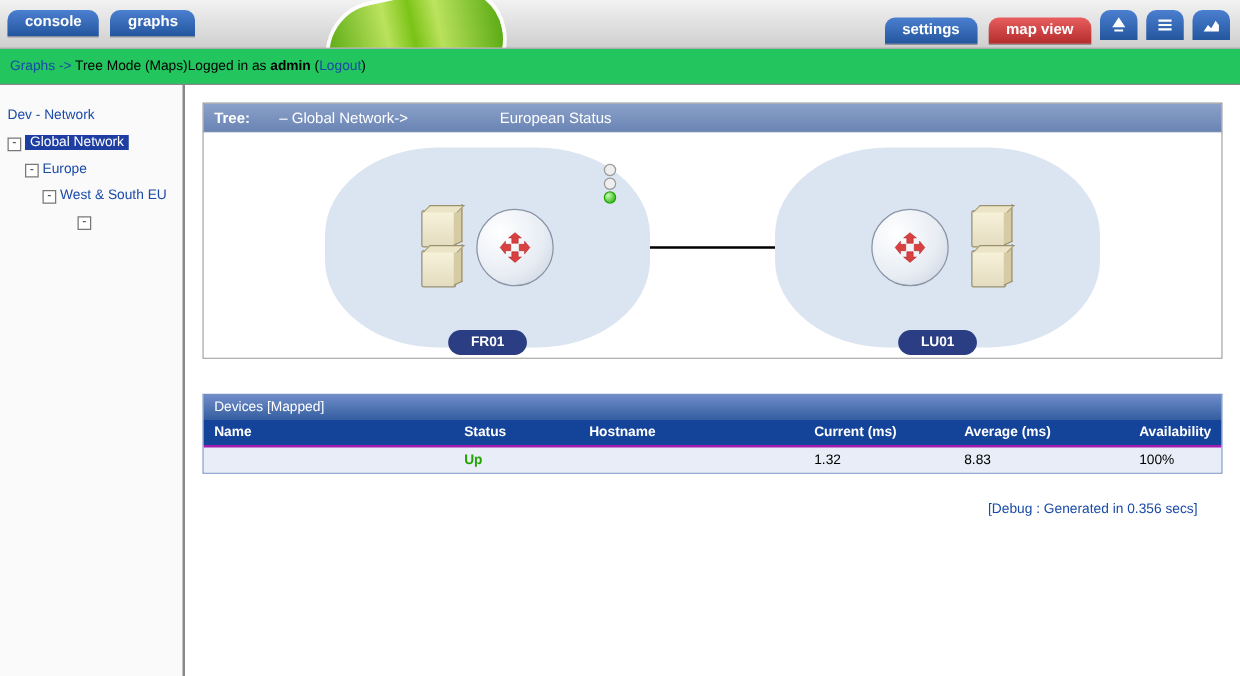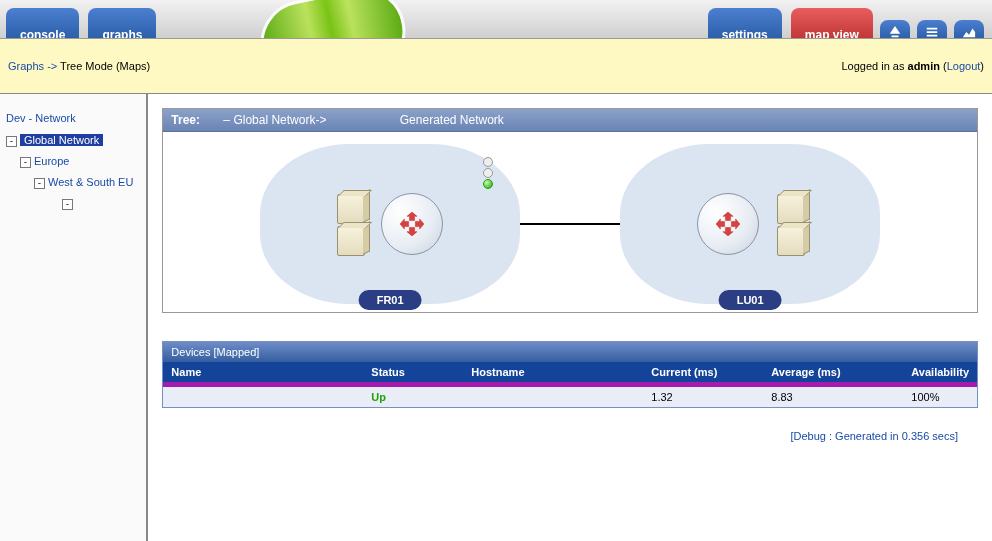--- a/index.html
+++ b/index.html
@@ -1,22 +1,22 @@
 <!DOCTYPE html>
 <html><head>
 <meta charset="utf-8">
 <style>
   html,body{margin:0;padding:0;font-family:Verdana,Arial,sans-serif;font-size:11px;color:#222;background:#fff}
   .topbar{height:38px;background:linear-gradient(#f2f2f2,#cfcfcf);border-bottom:1px solid #9a9a9a;position:relative;overflow:hidden}
-  .tab{display:inline-block;margin-top:8px;margin-left:6px;padding:20px 14px 5px;border-radius:8px 8px 0 0;background:linear-gradient(#4b7fd0,#24569e);color:#fff;font-weight:bold;font-size:12px;cursor:pointer;box-shadow:0 1px 0 rgba(0,0,0,.3)}
+  .tab{display:inline-block;margin-top:8px;margin-left:6px;padding:2px 14px 5px;border-radius:8px 8px 0 0;background:linear-gradient(#4b7fd0,#24569e);color:#fff;font-weight:bold;font-size:12px;cursor:pointer;box-shadow:0 1px 0 rgba(0,0,0,.3)}
   .tab.red{background:linear-gradient(#e85e5e,#b52c2c)}
   .iconbtn{display:inline-flex;align-items:center;justify-content:center;width:30px;height:24px;margin-top:8px;margin-left:4px;border-radius:8px 8px 0 0;background:linear-gradient(#4b7fd0,#24569e);color:#fff;cursor:pointer}
   .right-tabs{position:absolute;right:8px;top:0}
   .swoosh{position:absolute;left:260px;top:-6px;width:140px;height:80px;transform:rotate(-12deg);background:linear-gradient(90deg,#4fa700 0%,#b7e24f 35%,#6fc000 50%,#b7e24f 65%,#4fa700 100%);border-radius:70px;border:3px solid #fff;opacity:.9}
-  .crumbbar{background:#fef9c3;border-bottom:1px solid #888;padding:21px 8px;display:flex;justify-content:space-between;color:#1a4aa8}
+  .crumbbar{background:#22c55e;border-bottom:1px solid #888;padding:8px 8px;display:flex;justify-content:flex-start;color:#1a4aa8}
   .crumbbar a{color:#1a4aa8;text-decoration:none}
   .crumbbar .loggedin{color:#000}
   .body{display:flex;min-height:480px}
   .sidebar{width:210px;background:#fafafa;border-right:2px solid #888;padding:10px 6px;box-sizing:border-box}
   .tree-node{white-space:nowrap;color:#1a4aa8;padding:2px 0}
   .tree-node .hit{background:#1e3fa1;color:#fff;padding:0 4px}
   .tree-toggle{display:inline-block;width:9px;height:9px;border:1px solid #777;line-height:7px;text-align:center;font-size:10px;margin-right:3px;color:#333;background:#fff}
   .indent{display:inline-block}
   .main{flex:1;padding:14px}
   .panel{border:1px solid #999}
@@ -41,21 +41,21 @@
   .tbl-head2{background:#14439a;color:#fff}
   .tbl-head2 .cell{font-weight:bold}
   .row{display:flex}
   .cell{padding:4px 8px;box-sizing:border-box}
   .c-name{width:200px}
   .c-status{width:100px}
   .c-host{width:180px}
   .c-cur{width:120px}
   .c-avg{width:140px}
   .c-avail{flex:1}
-  .row.data{background:#e8edf7;border-top:5px solid #a21caf;color:#1a4aa8}
+  .row.data{background:#e8edf7;border-top:2px solid #a21caf;color:#1a4aa8}
   .status-up{color:#1fa400;font-weight:bold}
   .debug{margin-top:22px;text-align:right;color:#1a4aa8;padding-right:20px}
   .logout-link{color:#1a4aa8;cursor:pointer}
 </style>
 </head>
 <body>
 
 <div class="topbar">
   <span class="tab">console</span>
   <span class="tab">graphs</span>
@@ -101,21 +101,21 @@
     </div>
 
   <div class="main">
     <div class="panel">
       <div class="panel-head">
         <strong>Tree:</strong>
         &nbsp;&nbsp;&nbsp;&nbsp;&nbsp;
         <span> – </span>
         <span>Global Network-&gt;</span>
         &nbsp;&nbsp;&nbsp;&nbsp;&nbsp;&nbsp;&nbsp;&nbsp;&nbsp;&nbsp;&nbsp;&nbsp;&nbsp;&nbsp;&nbsp;&nbsp;&nbsp;&nbsp;&nbsp;&nbsp;
-        <span>Generated Network</span>
+        <span>European Status</span>
       </div>
       <div class="mapcanvas" id="mapcanvas">
           <div class="cloud">
             <div class="server">
               <div class="srvbox"></div>
               <div class="srvbox"></div>
             </div>
             <div class="led-stack">
               <div class="led"></div>
               <div class="led"></div>

